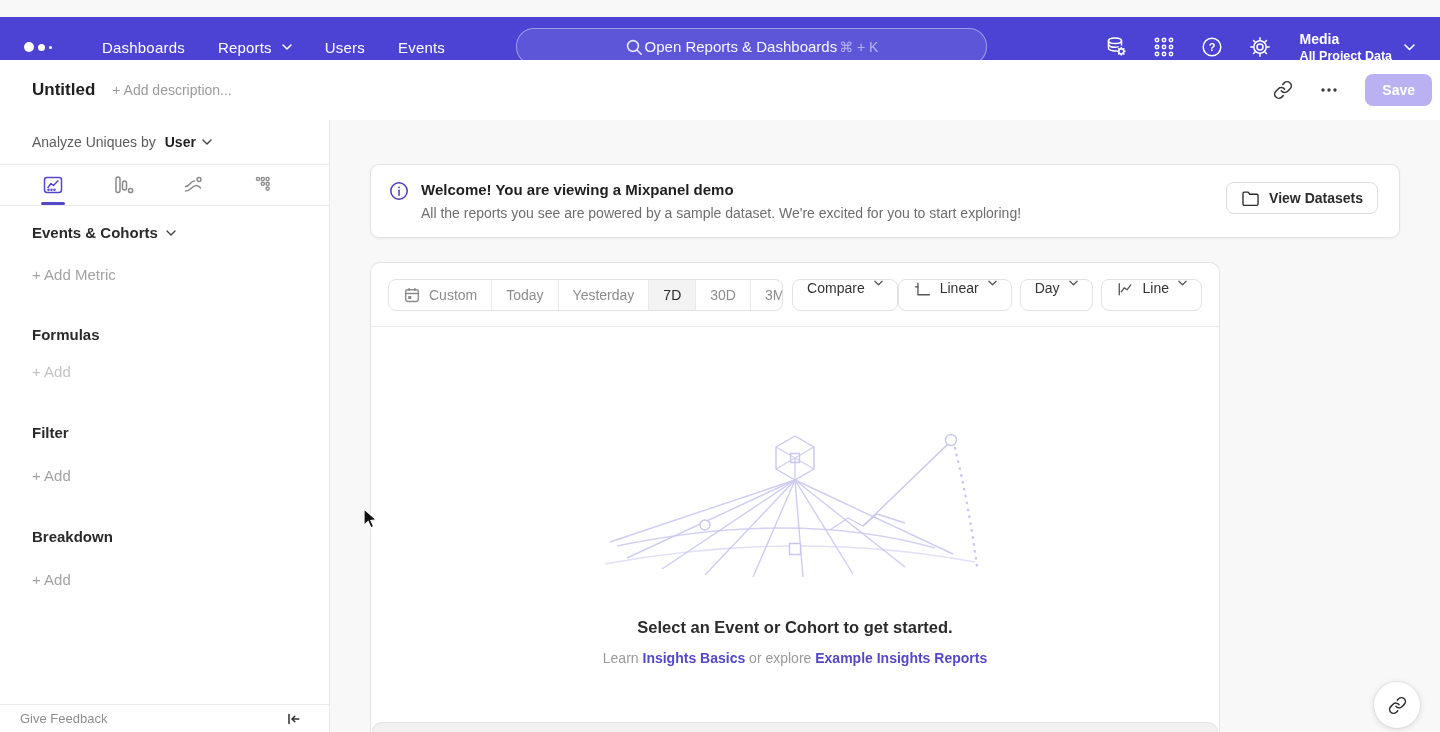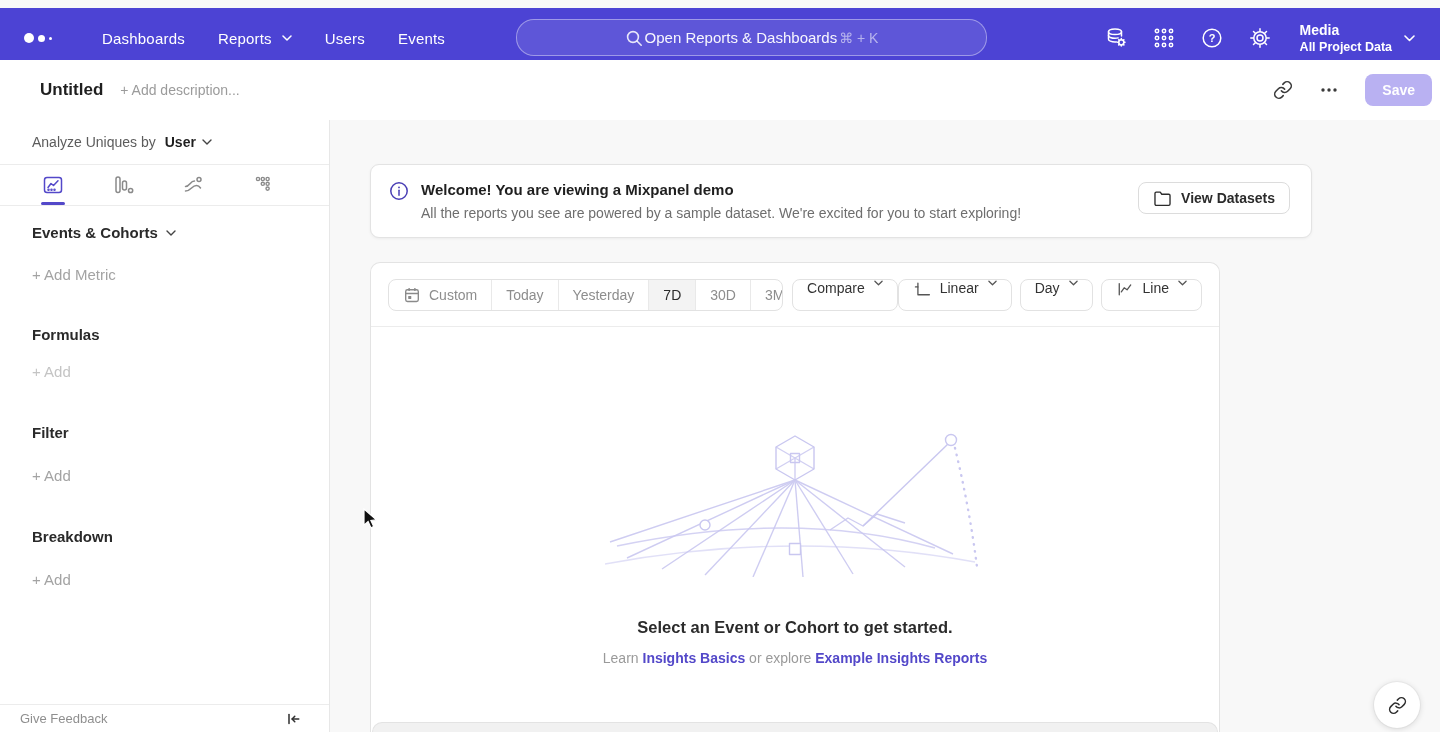--- a/index.html
+++ b/index.html
@@ -6,21 +6,21 @@
   html,body { width:1440px; height:732px; }
   body {
     position:relative; overflow:hidden;
     font-family:"Liberation Sans", sans-serif;
     background:#f8f8f8; color:#2b2b2b;
   }
   svg { display:block; }
 
   
   .topnav {
-    position:absolute; top:8px; left:0; width:1440px; height:60px;
+    position:absolute; top:17px; left:0; width:1440px; height:60px;
     background:#4c43d4; display:flex; align-items:center;
   }
   .logo { display:flex; align-items:center; gap:4px; margin-left:24px; width:46px; }
   .logo i { display:block; border-radius:50%; background:#fff; }
   .logo .d1 { width:10px; height:10px; }
   .logo .d2 { width:7px; height:7px; }
   .logo .d3 { width:3px; height:3px; }
   .nav-items { display:flex; align-items:center; margin-left:32px; gap:33px; }
   .nav-item { color:#fff; font-size:15px; font-weight:500; letter-spacing:.2px;
     display:flex; align-items:center; gap:10px; cursor:pointer; }
@@ -36,21 +36,21 @@
   .nav-icon { width:24px; height:24px; cursor:pointer; }
   .project { display:flex; align-items:center; gap:12px; margin-left:4px; cursor:pointer; }
   .project .pname { color:#fff; font-size:14px; font-weight:700; line-height:17px; }
   .project .pscope { color:#fff; font-size:12.5px; font-weight:700; line-height:16px; }
 
   
   .rheader {
     position:absolute; top:60px; left:0; width:1440px; height:60px;
     background:#fff; display:flex; align-items:center;
   }
-  .rtitle { margin-left:40px; font-size:17px; font-weight:700; color:#1f1f1f; cursor:text; }
+  .rtitle { margin-left:32px; font-size:17px; font-weight:700; color:#1f1f1f; cursor:text; }
   .rdesc { margin-left:17px; font-size:14px; color:#9b9b9b; cursor:text; }
   .rheader-right { position:absolute; right:8px; display:flex; align-items:center; gap:26px; }
   .hicon { width:20px; height:20px; cursor:pointer; }
   .save-btn {
     background:#b9b1f2; color:#fff; font-size:14px; font-weight:700;
     border:none; border-radius:8px; padding:8px 17px; cursor:default;
     font-family:"Liberation Sans", sans-serif;
   }
 
   
@@ -76,21 +76,21 @@
     position:absolute; bottom:0; left:0; width:329px; height:28px;
     border-top:1px solid #ececec; display:flex; align-items:center; justify-content:space-between;
     padding:0 28px 0 20px; background:#fff;
   }
   .feedback { font-size:13px; color:#8f8f8f; cursor:pointer; }
   .collapse { cursor:pointer; }
 
   
   .main { position:absolute; top:120px; left:330px; width:1110px; height:612px; background:#f8f8f8; }
   .banner {
-    position:absolute; top:44px; left:40px; width:942px; height:74px;
+    position:absolute; top:44px; left:40px; width:1030px; height:74px;
     background:#fff; border:1px solid #e3e3e3; border-radius:9px;
     box-shadow:0 1px 3px rgba(0,0,0,.05);
     display:flex; align-items:center;
   }
   .banner-icon { margin:-20px 12px 0 18px; }
   .banner-text .bt { font-size:15px; font-weight:700; color:#1f1f1f; }
   .banner-text .bs { font-size:14px; color:#6e6e6e; margin-top:7px; }
   .view-datasets {
     position:absolute; right:21px; top:17px; height:32px;
     background:#fff; border:1px solid #dcdcdc; border-radius:8px;

